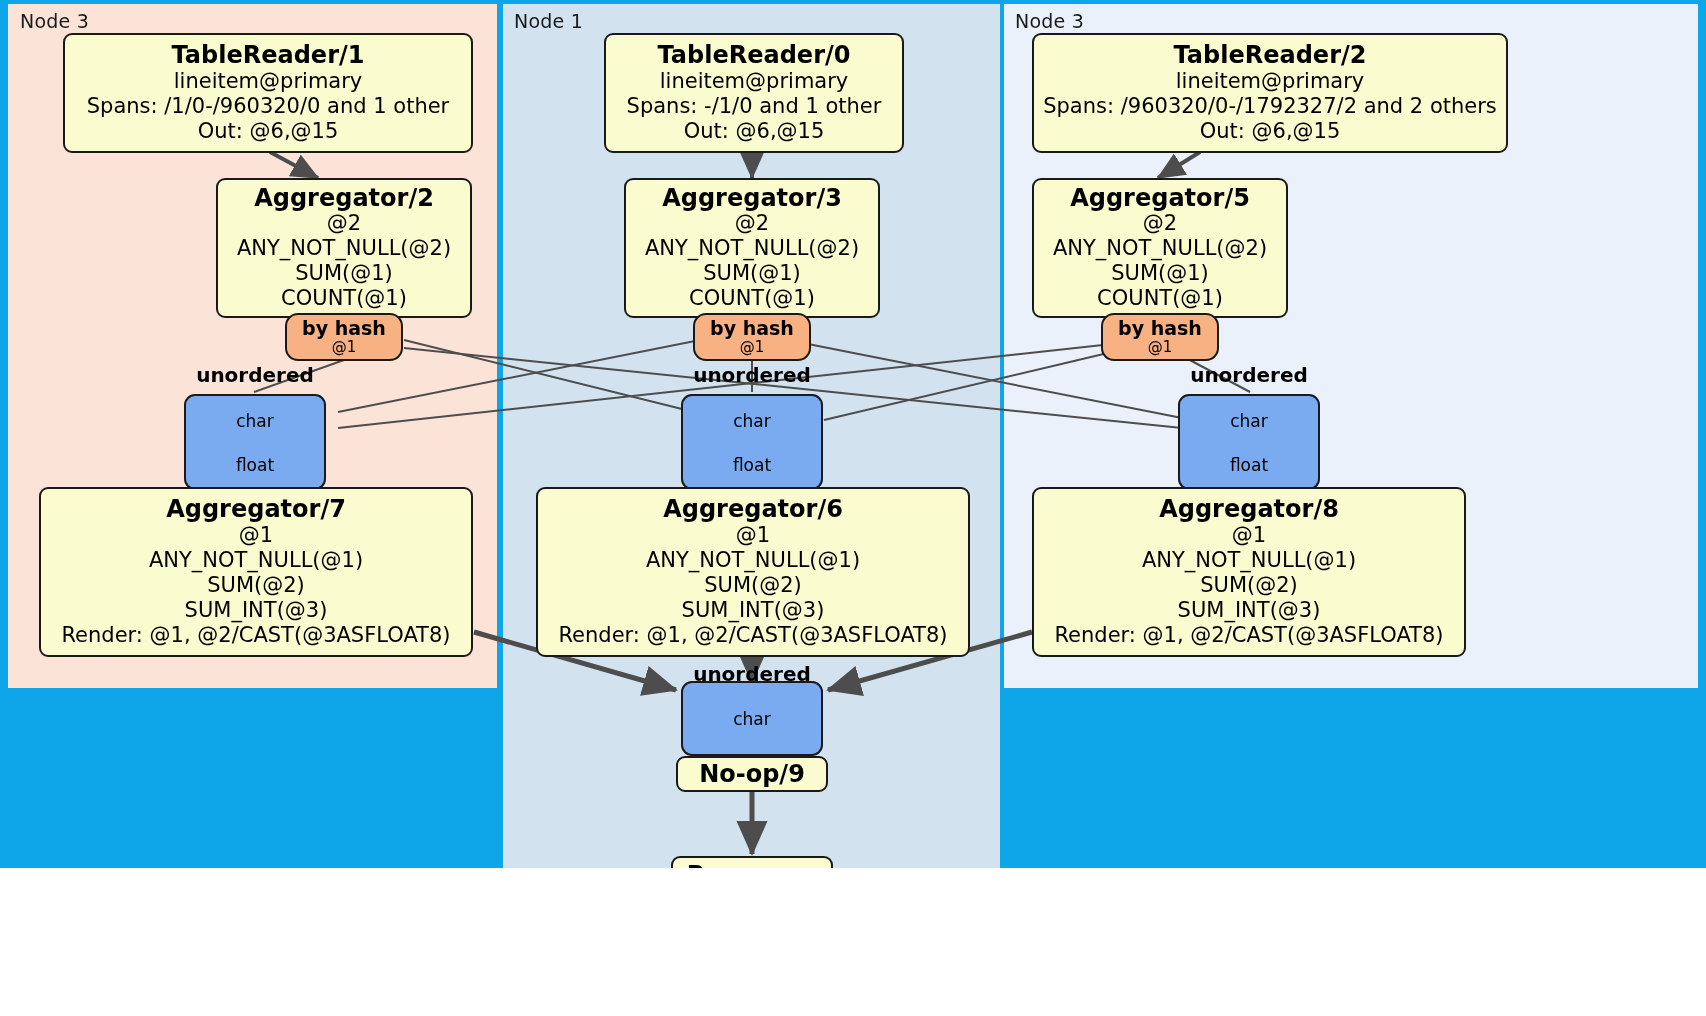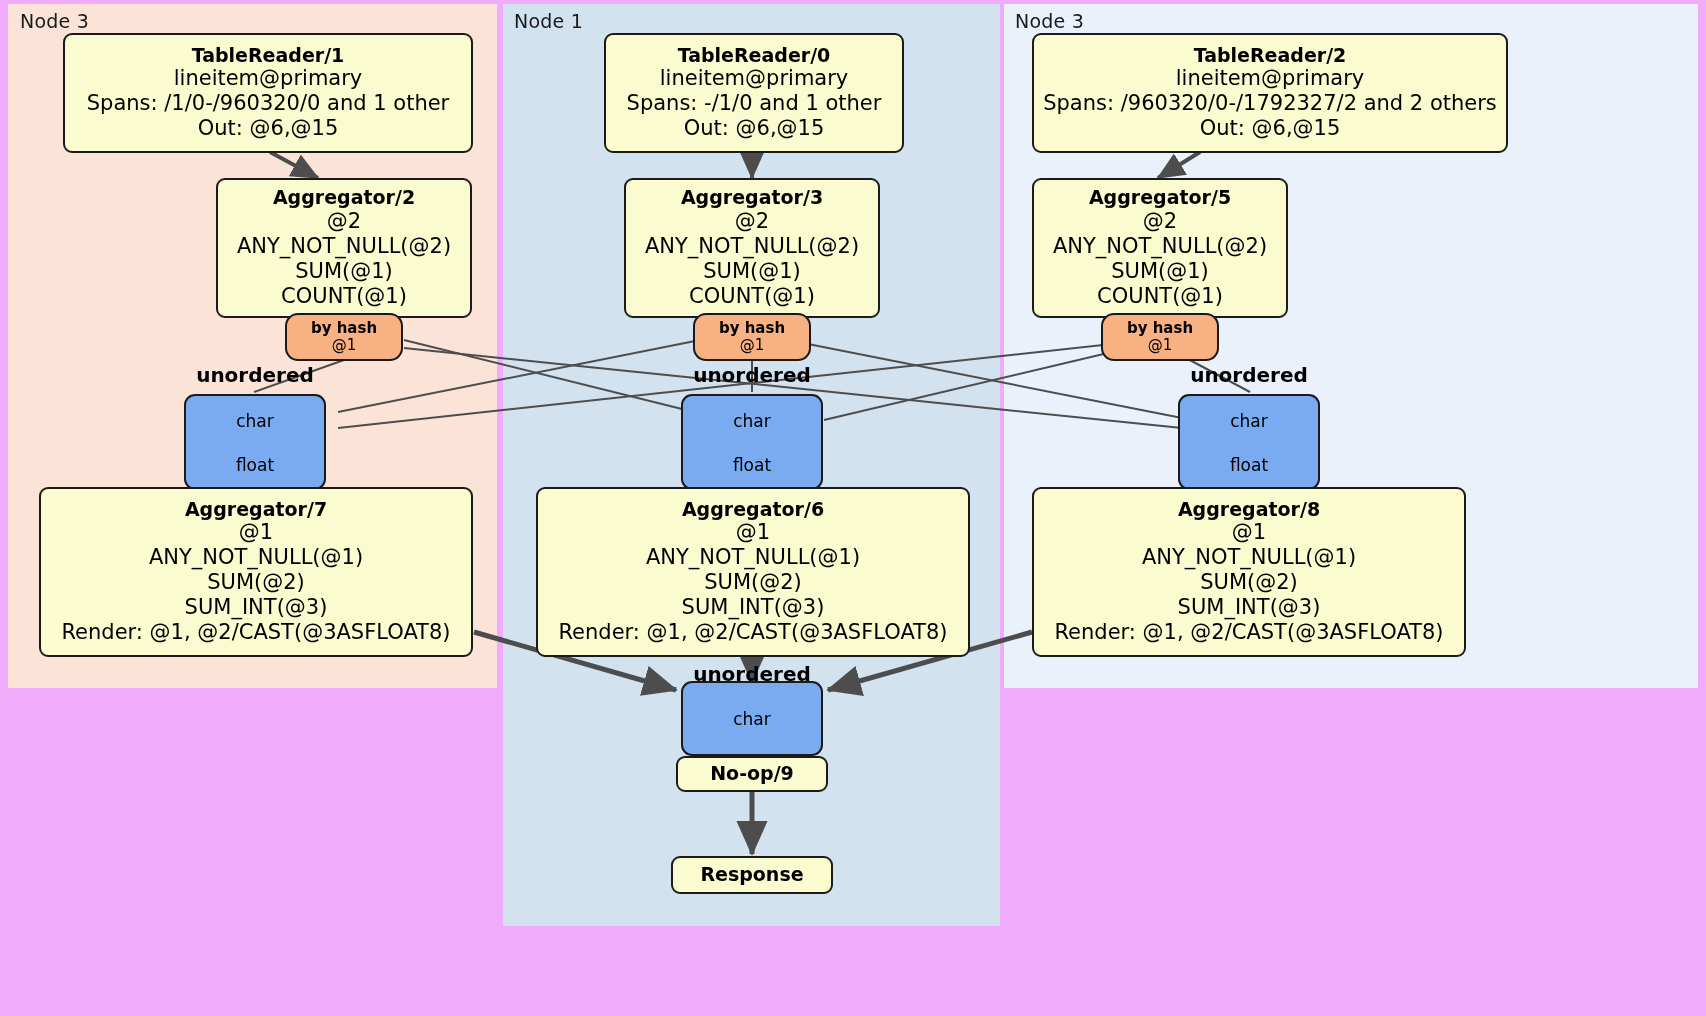--- a/index.html
+++ b/index.html
@@ -1,33 +1,33 @@
 <!DOCTYPE html>
 <html><head>
 <meta charset="utf-8">
 <style>
   html,body{margin:0;padding:0;background:#ffffff;}
   body{font-family:"DejaVu Sans","Liberation Sans",sans-serif;}
-  #stage{position:relative;width:1706px;height:1016px;overflow:hidden;background:#f0abfc;}
+  #stage{position:relative;width:1706px;height:868px;overflow:hidden;background:#0ea5e9;}
 
   .node-lane{position:absolute;border:0;}
   .lane-label{position:absolute;font-size:19px;color:#1a1a1a;letter-spacing:0.2px;}
 
   svg#wires{position:absolute;left:0;top:0;width:1706px;height:1016px;pointer-events:none;}
 
   .box{position:absolute;box-sizing:border-box;border:2px solid #1a1a1a;
        border-radius:9px;background:#fbfbd0;text-align:center;
        display:flex;flex-direction:column;justify-content:center;align-items:center;}
-  .box .t{font-weight:bold;font-size:19px;color:#000;line-height:1.12;}
+  .box .t{font-weight:bold;font-size:24px;color:#000;line-height:1.12;}
   .box .l{font-size:21px;color:#000;line-height:1.19;white-space:nowrap;}
 
   .router{position:absolute;box-sizing:border-box;border:2px solid #1a1a1a;border-radius:13px;
           background:#f7b183;text-align:center;display:flex;flex-direction:column;
           justify-content:center;align-items:center;z-index:6;}
-  .router .t{font-weight:bold;font-size:15px;color:#000;line-height:1.1;}
+  .router .t{font-weight:bold;font-size:19px;color:#000;line-height:1.1;}
   .router .l{font-size:15px;color:#000;line-height:1.15;}
 
   .sync{position:absolute;box-sizing:border-box;border:2px solid #1a1a1a;border-radius:11px;
         background:#7aaaf0;text-align:center;display:flex;flex-direction:column;
         justify-content:center;align-items:center;z-index:5;}
   .sync .t{font-weight:bold;font-size:20px;color:#000;line-height:1.12;}
   .sync .l{font-size:17px;color:#000;line-height:1.2;margin-top:24px;}
 
   .agg2{z-index:2;}
   .agg1{z-index:7;}

